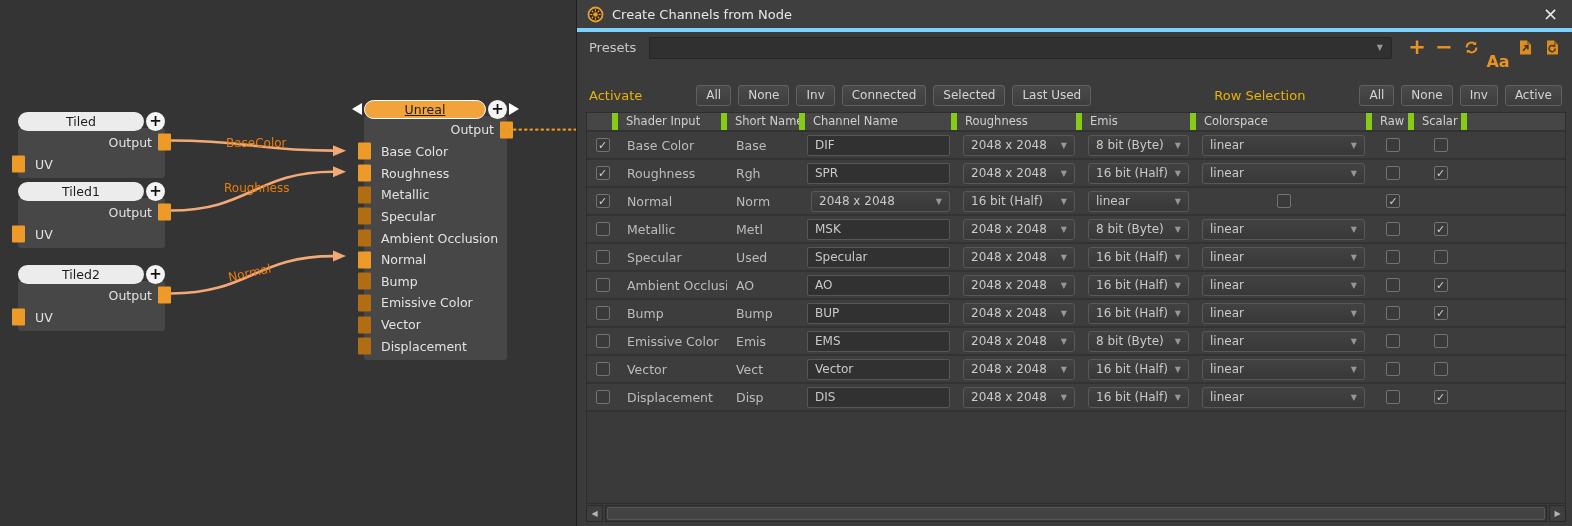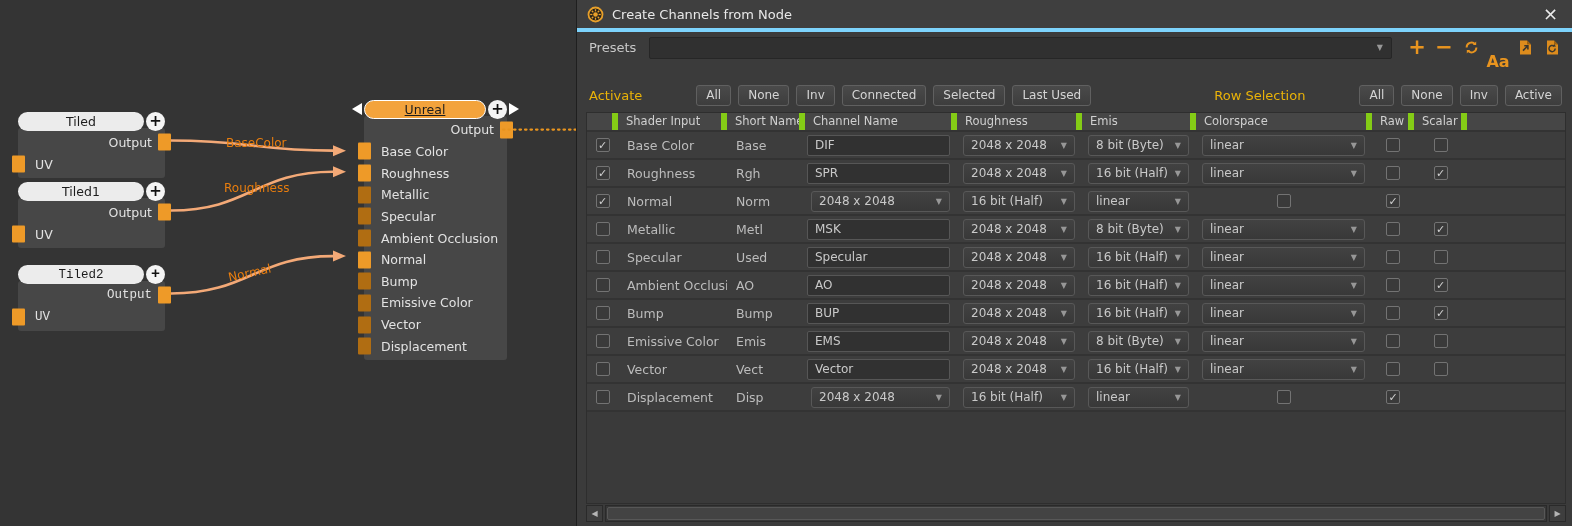--- a/index.html
+++ b/index.html
@@ -125,21 +125,21 @@
             <div class="prow out">
               <span class="plabel">Output</span>
               <span class="port pr bright"></span>
             </div>
             <div class="prow in">
               <span class="port pl bright"></span>
               <span class="plabel">UV</span>
             </div>
           </div>
         </div>
-        <div class="node" style="left: 18px; top: 265px; width: 147px; font-family: Liberation Mono, monospace;">
+        <div class="node" style="left: 18px; top: 265px; width: 147px;">
           <div class="node-header">
             <div class="nh-pill">Tiled2</div>
             <div class="nh-plus">+</div>
           </div>
           <div class="node-body" style="height: 44px;">
             <div class="prow out">
               <span class="plabel">Output</span>
               <span class="port pr bright"></span>
             </div>
             <div class="prow in">
@@ -662,20 +662,23 @@
             <div class="cell center">
               <span class="checkbox"></span>
             </div>
             <div class="cell">
               <span class="cell-text">Displacement</span>
             </div>
             <div class="cell">
               <span class="cell-text">Disp</span>
             </div>
             <div class="cell">
+              <div class="textbox">DIS</div>
+            </div>
+            <div class="cell">
               <div class="dropdown">
                 <span>2048 x 2048</span>
                 <span class="caret">▼</span>
               </div>
             </div>
             <div class="cell">
               <div class="dropdown">
                 <span>16 bit (Half)</span>
                 <span class="caret">▼</span>
               </div>

